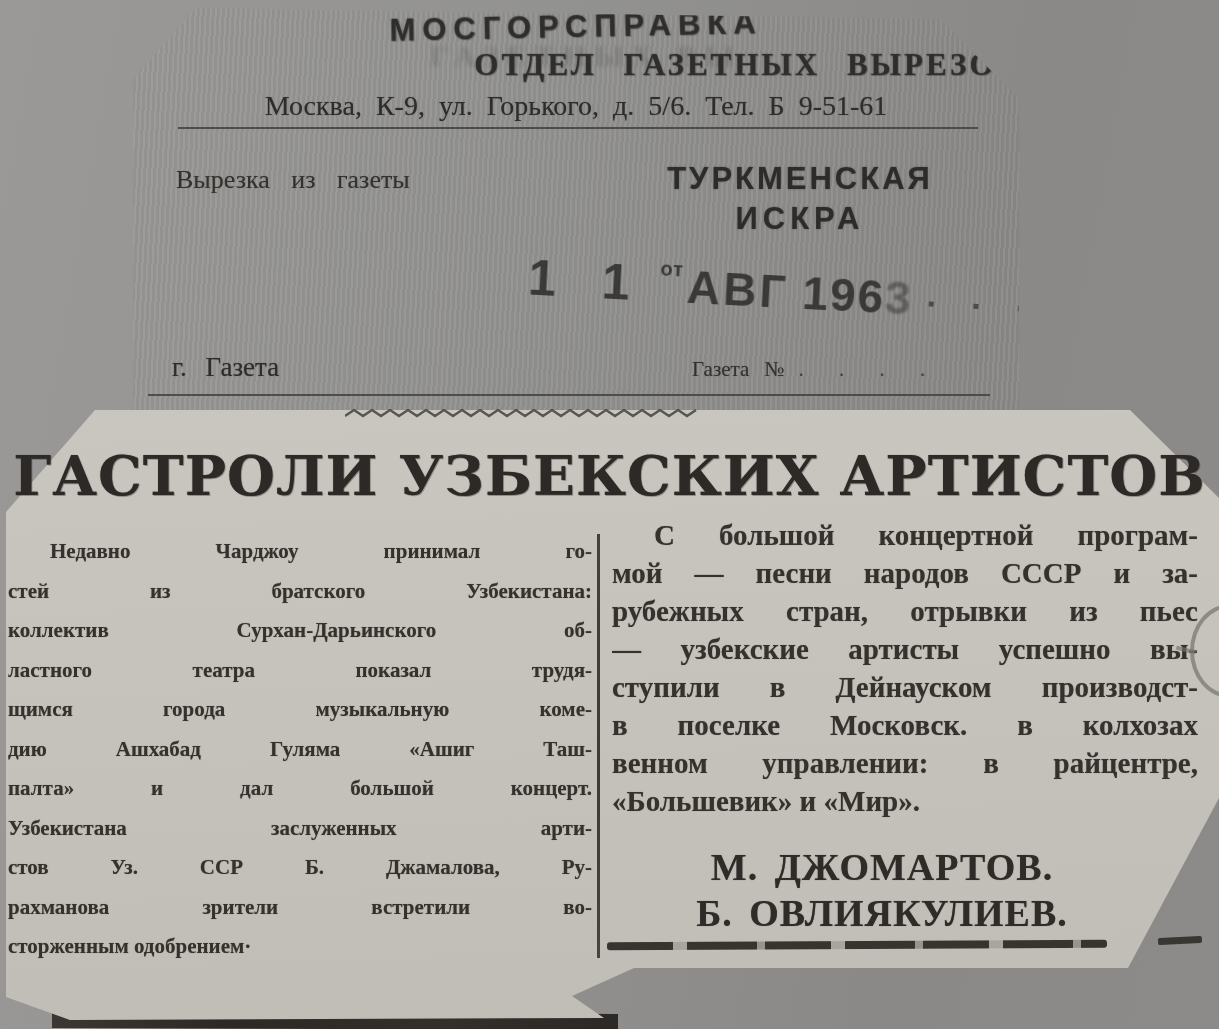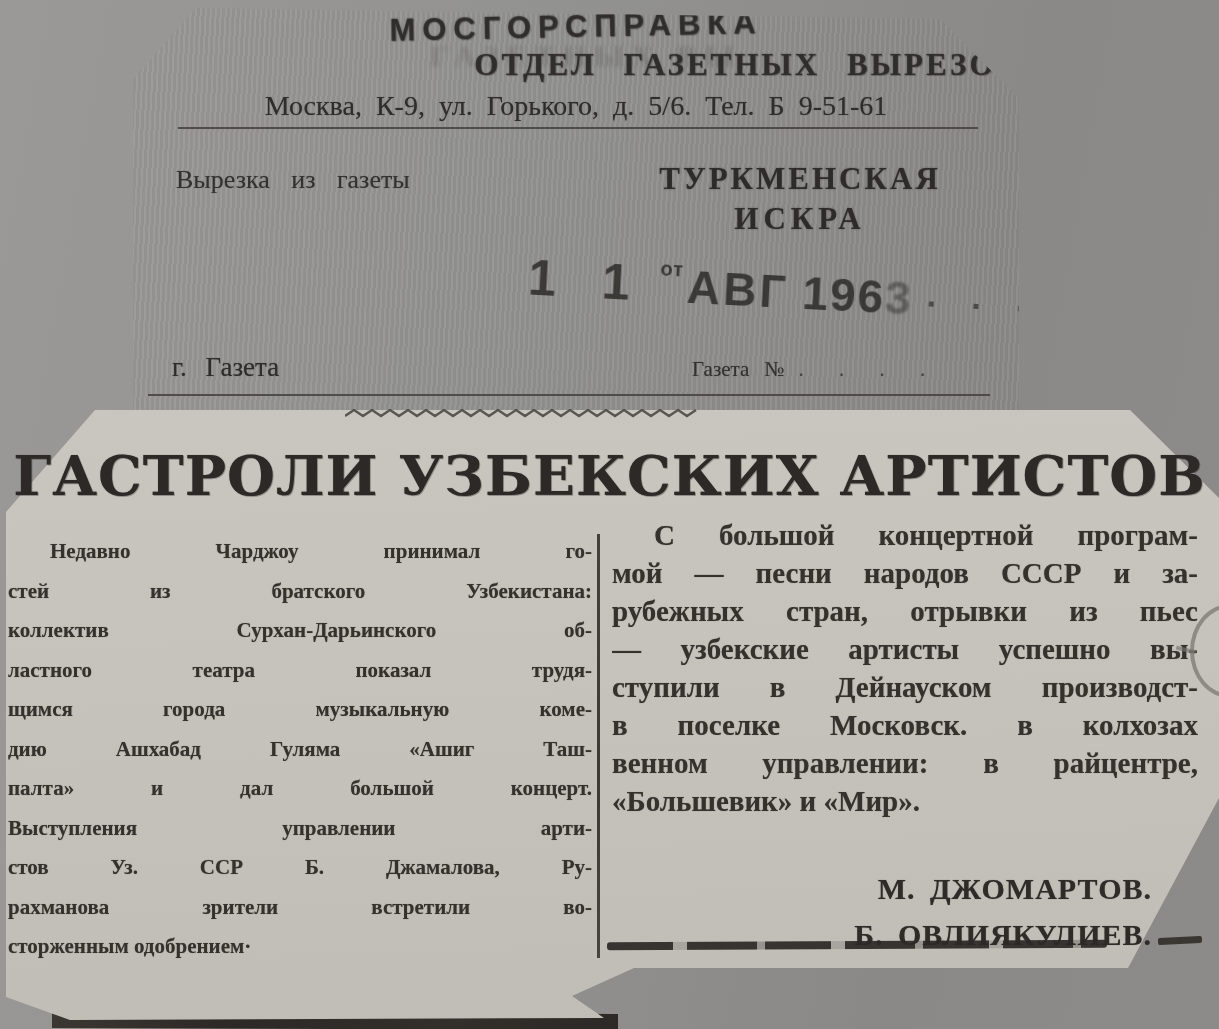--- a/index.html
+++ b/index.html
@@ -47,21 +47,21 @@
   }
   .rule{position:absolute;background:#43403d;opacity:.85;}
   .rule.addr-rule{left:48px;top:122px;width:800px;height:2px;}
   .rule.card-bottom{left:18px;top:389px;width:842px;height:2px;}
   .vyrezka{
     position:absolute;left:46px;top:160px;font-size:26px;color:#34322f;
     word-spacing:15px;text-shadow:0 0 1px rgba(52,50,47,.45);
   }
   .paper-name{
     position:absolute;left:498px;top:156px;width:344px;text-align:center;
-    font-family:Liberation Serif, serif;font-weight:bold;
+    font-family:Liberation Sans, sans-serif;font-weight:bold;
     color:rgba(40,38,36,.9);text-shadow:0 0 2px rgba(40,38,36,.45);
   }
   .paper-name .l1{font-size:31px;letter-spacing:3px;}
   .paper-name .l2{font-size:31px;letter-spacing:5px;margin-top:4px;}
   .datestamp{
     position:absolute;left:398px;top:258px;transform:rotate(3deg);
     color:rgba(38,36,34,.8);filter:blur(.7px);white-space:nowrap;
     font-family:"Liberation Sans",sans-serif;font-weight:bold;
   }
   .datestamp .day{font-size:50px;letter-spacing:16px;}
@@ -108,25 +108,24 @@
   }
   .colR .bodyline{height:38px;line-height:38px;font-size:29px;}
   .just{white-space:normal;text-align:justify;text-align-last:justify;overflow:hidden;}
   .indent{padding-left:42px;}
   .lastline{text-align:left;text-align-last:left;}
   .divider{
     position:absolute;left:597px;top:534px;width:3px;height:424px;
     background:linear-gradient(#35322e 0%,#2e2b28 60%,#3a3733 100%);opacity:.9;
   }
   .sig{
-    position:absolute;left:612px;width:540px;text-align:right;
-    font-family:"Liberation Serif",serif;font-weight:bold;font-size:30px;
+    position:absolute;left:612px;width:540px;text-align:center;
+    font-family:"Liberation Serif",serif;font-weight:bold;font-size:38px;
     color:#2e2b28;letter-spacing:1px;word-spacing:6px;
     text-shadow:0 0 1px rgba(46,43,40,.55);
-    margin-top:27px;
   }
   .sig1{top:845px;}
   .sig2{top:891px;}
   .broken-rule{
     position:absolute;left:607px;top:941px;width:500px;height:8px;border-radius:3px;
     background:repeating-linear-gradient(90deg,#2b2825 0 66px,rgba(43,40,37,.18) 66px 80px,#2b2825 80px 150px,rgba(43,40,37,.3) 150px 158px);
     transform:rotate(-.3deg);opacity:.92;
   }
   .rule-dash{
     position:absolute;left:1158px;top:937px;width:44px;height:7px;
@@ -179,21 +178,21 @@
   <div class="headline">ГАСТРОЛИ УЗБЕКСКИХ АРТИСТОВ</div>
 
   <div class="colL">
     <div class="bodyline just indent">Недавно Чарджоу принимал го-</div>
     <div class="bodyline just">стей из братского Узбекистана:</div>
     <div class="bodyline just">коллектив Сурхан-Дарьинского об-</div>
     <div class="bodyline just">ластного театра показал трудя-</div>
     <div class="bodyline just">щимся города музыкальную коме-</div>
     <div class="bodyline just">дию Ашхабад Гуляма «Ашиг Таш-</div>
     <div class="bodyline just">палта» и дал большой концерт.</div>
-    <div class="bodyline just">Выступления управлении арти-</div>
+    <div class="bodyline just">Узбекистана заслуженных арти-</div>
     <div class="bodyline just">стов Уз. ССР Б. Джамалова, Ру-</div>
     <div class="bodyline just">рахманова зрители встретили во-</div>
     <div class="bodyline lastline">сторженным одобрением·</div>
   </div>
 
   <div class="divider"></div>
 
   <div class="colR">
     <div class="bodyline just indent">С большой концертной програм-</div>
     <div class="bodyline just">мой — песни народов СССР и за-</div>

